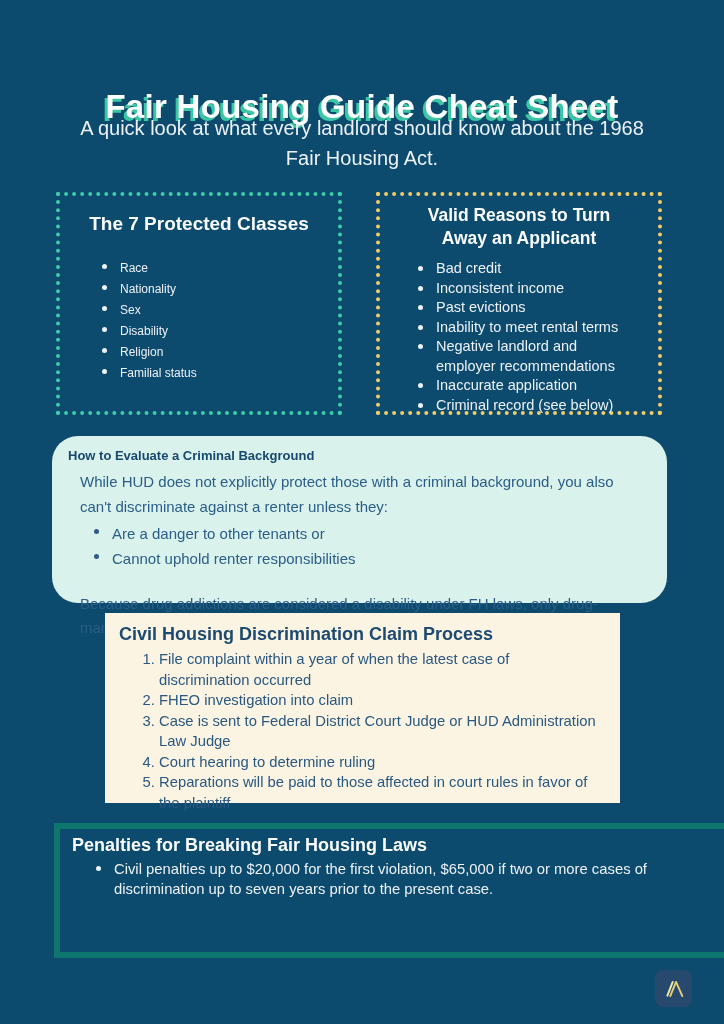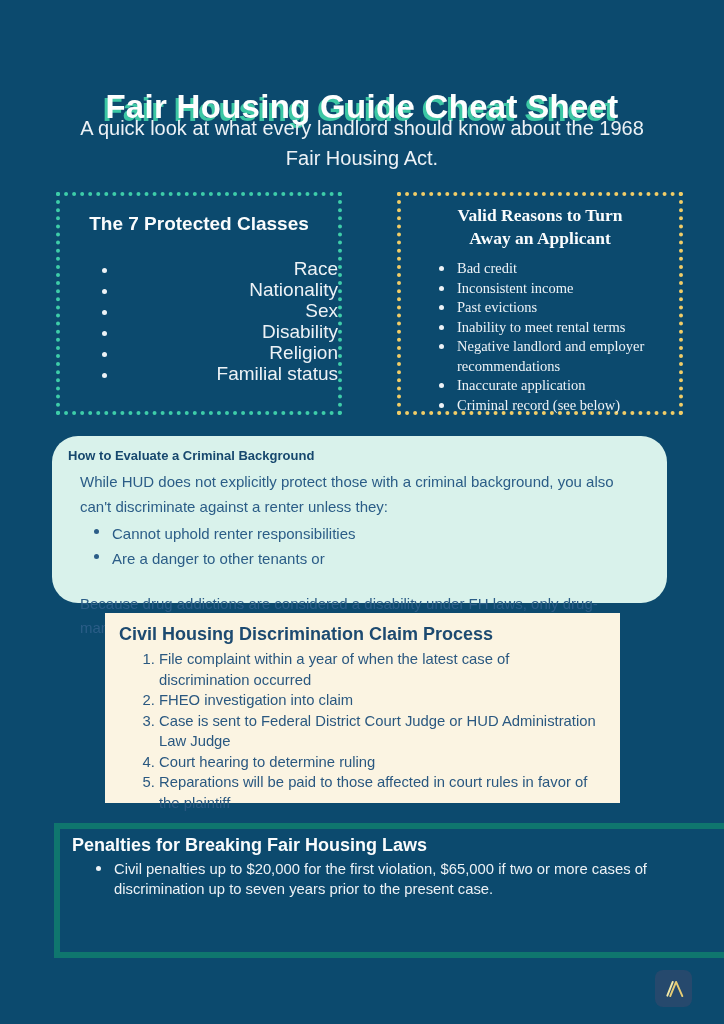--- a/index.html
+++ b/index.html
@@ -18,33 +18,33 @@
   .subtitle{
     position:absolute;top:113px;left:62px;width:600px;
     text-align:center;font-size:20px;line-height:30px;color:#EDF2F6;
   }
   
   .dotted-box{
     position:absolute;top:192px;height:223px;width:286px;
     border:4px dotted #3ECDA9;color:#EDF2F6;box-sizing:border-box;
   }
   .box-left{left:56px;}
-  .box-right{left:397px;border-color:#F1CD67;font-family:Liberation Serif, serif;}
+  .box-right{left:376px;border-color:#F1CD67;}
   .dotted-box h2{
     margin:16px 10px 0 10px;text-align:center;
     font-size:19px;line-height:24px;color:#FAFCFD;
   }
   .box-right h2{font-size:17.5px;margin-top:8px;line-height:23px;padding:0 26px;}
   .plain-list{list-style:none;margin:0;padding:0;}
   .plain-list li{position:relative;padding-left:20px;}
   .plain-list li::before{
     content:"";position:absolute;left:2px;top:.5em;
     width:5px;height:5px;border-radius:50%;background:currentColor;
   }
-  .box-left .plain-list{margin:22px 0 0 40px;font-size:19px;line-height:21px;text-align:right;}
+  .box-left .plain-list{margin:22px 0 0 40px;font-size:12px;line-height:21px;}
   .box-right .plain-list{margin:9px 0 0 36px;font-size:14.5px;line-height:19.5px;width:212px;}
   
   .mint-panel{
     position:absolute;left:52px;top:436px;width:615px;height:167px;
     background:#D9F2EB;border-radius:26px;color:#2B5D87;box-sizing:border-box;
   }
   .mint-panel h2{
     margin:12px 0 6px 16px;font-size:13px;color:#17486E;
   }
   .mint-panel .intro{margin:0 0 0 28px;width:566px;font-size:15px;line-height:25px;}
@@ -103,22 +103,22 @@
         <li>Negative landlord and employer recommendations</li>
         <li>Inaccurate application</li>
         <li>Criminal record (see below)</li>
       </ul>
   </section>
 
   <section class="mint-panel">
     <h2>How to Evaluate a Criminal Background</h2>
     <p class="intro">While HUD does not explicitly protect those with a criminal background, you also can't discriminate against a renter unless they:</p>
     <ul class="plain-list">
+        <li>Are a danger to other tenants or</li>
         <li>Cannot uphold renter responsibilities</li>
-        <li>Are a danger to other tenants or</li>
       </ul>
     <p class="note">Because drug addictions are considered a disability under FH laws, only drug-manufacturing/selling charges are valid reasons to reject a tenant's application.</p>
   </section>
 
   <section class="cream-panel">
     <h2>Civil Housing Discrimination Claim Process</h2>
     <ol>
         <li>File complaint within a year of when the latest case of discrimination occurred</li>
         <li>FHEO investigation into claim</li>
         <li>Case is sent to Federal District Court Judge or HUD Administration Law Judge</li>

